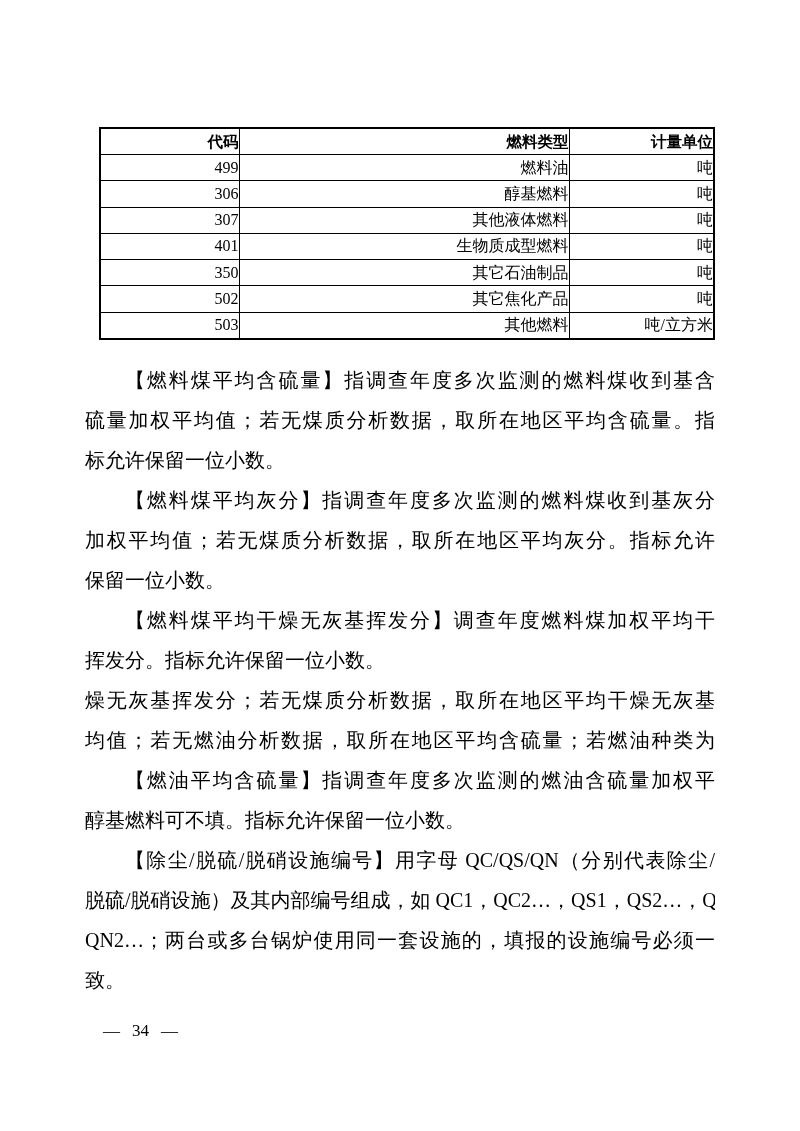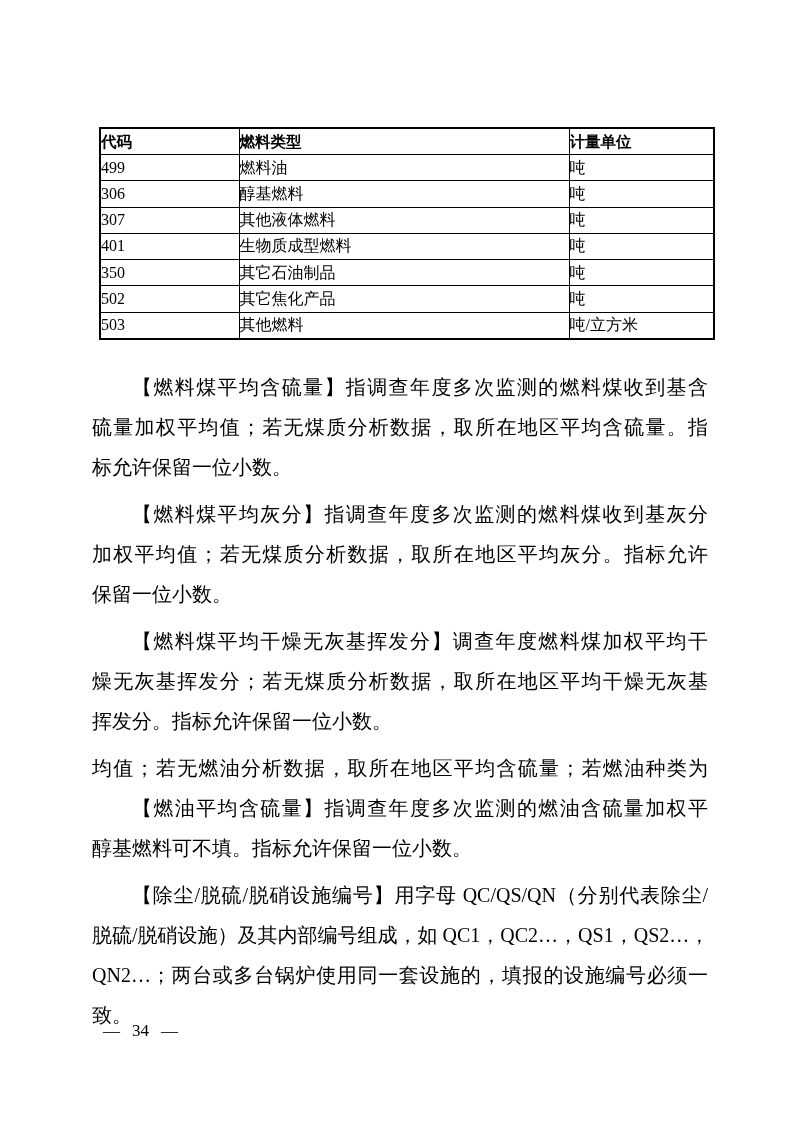--- a/index.html
+++ b/index.html
@@ -23,21 +23,21 @@
     top: 127px;
     width: 614px;
     height: 213px;
     border-collapse: collapse;
     table-layout: fixed;
     border: 2px solid #000;
   }
   .fuel-table th,
   .fuel-table td {
     border: 1px solid #000;
-    text-align: left;
+    text-align: right;
     vertical-align: middle;
     padding: 0;
     font-size: 16px;
     line-height: 1;
     height: 25px;
     overflow: hidden;
     white-space: nowrap;
   }
   .fuel-table th {
     font-family: "Liberation Sans", "DejaVu Sans", sans-serif;
@@ -50,21 +50,21 @@
 
   
   .text-block {
     position: absolute;
     left: 85px;
     top: 360px;
     width: 630px;
     font-size: 20px;
     line-height: 40px;
   }
-  .para { margin: 7px; }
+  .para { margin: 0; }
   .line {
     height: 40px;
     text-align: justify;
     text-align-last: justify;
     overflow: hidden;
     white-space: nowrap;
   }
   .line.first { text-indent: 2em; }
   .line.last  { text-align-last: left; white-space: normal; }
 
@@ -141,22 +141,22 @@
       <div class="line">硫量加权平均值；若无煤质分析数据，取所在地区平均含硫量。指</div>
       <div class="line last">标允许保留一位小数。</div>
     </div>
     <div class="para">
       <div class="line first">【燃料煤平均灰分】指调查年度多次监测的燃料煤收到基灰分</div>
       <div class="line">加权平均值；若无煤质分析数据，取所在地区平均灰分。指标允许</div>
       <div class="line last">保留一位小数。</div>
     </div>
     <div class="para">
       <div class="line first">【燃料煤平均干燥无灰基挥发分】调查年度燃料煤加权平均干</div>
+      <div class="line last">挥发分。指标允许保留一位小数。</div>
       <div class="line">燥无灰基挥发分；若无煤质分析数据，取所在地区平均干燥无灰基</div>
-      <div class="line last">挥发分。指标允许保留一位小数。</div>
     </div>
     <div class="para">
       <div class="line">均值；若无燃油分析数据，取所在地区平均含硫量；若燃油种类为</div>
       <div class="line first">【燃油平均含硫量】指调查年度多次监测的燃油含硫量加权平</div>
       <div class="line last">醇基燃料可不填。指标允许保留一位小数。</div>
     </div>
     <div class="para">
       <div class="line first">【除尘/脱硫/脱硝设施编号】用字母 QC/QS/QN（分别代表除尘/</div>
       <div class="line">脱硫/脱硝设施）及其内部编号组成，如 QC1，QC2…，QS1，QS2…，QN1，</div>
       <div class="line">QN2…；两台或多台锅炉使用同一套设施的，填报的设施编号必须一</div>

